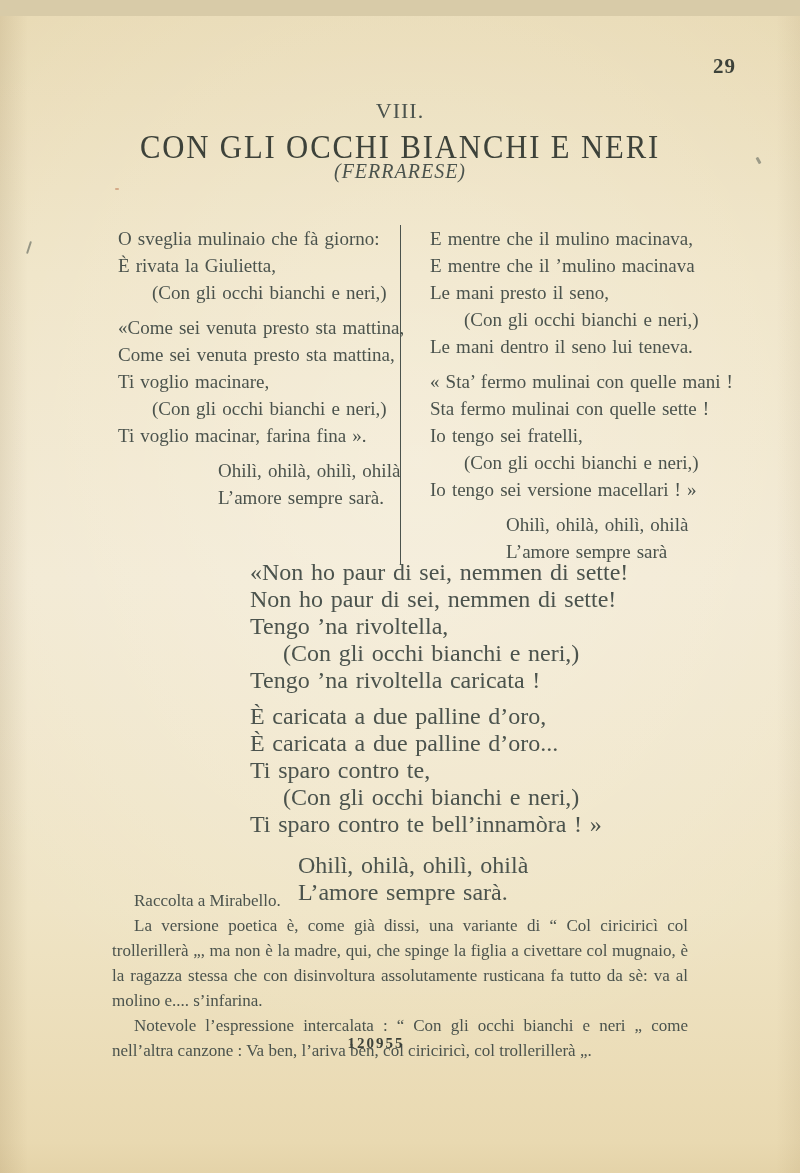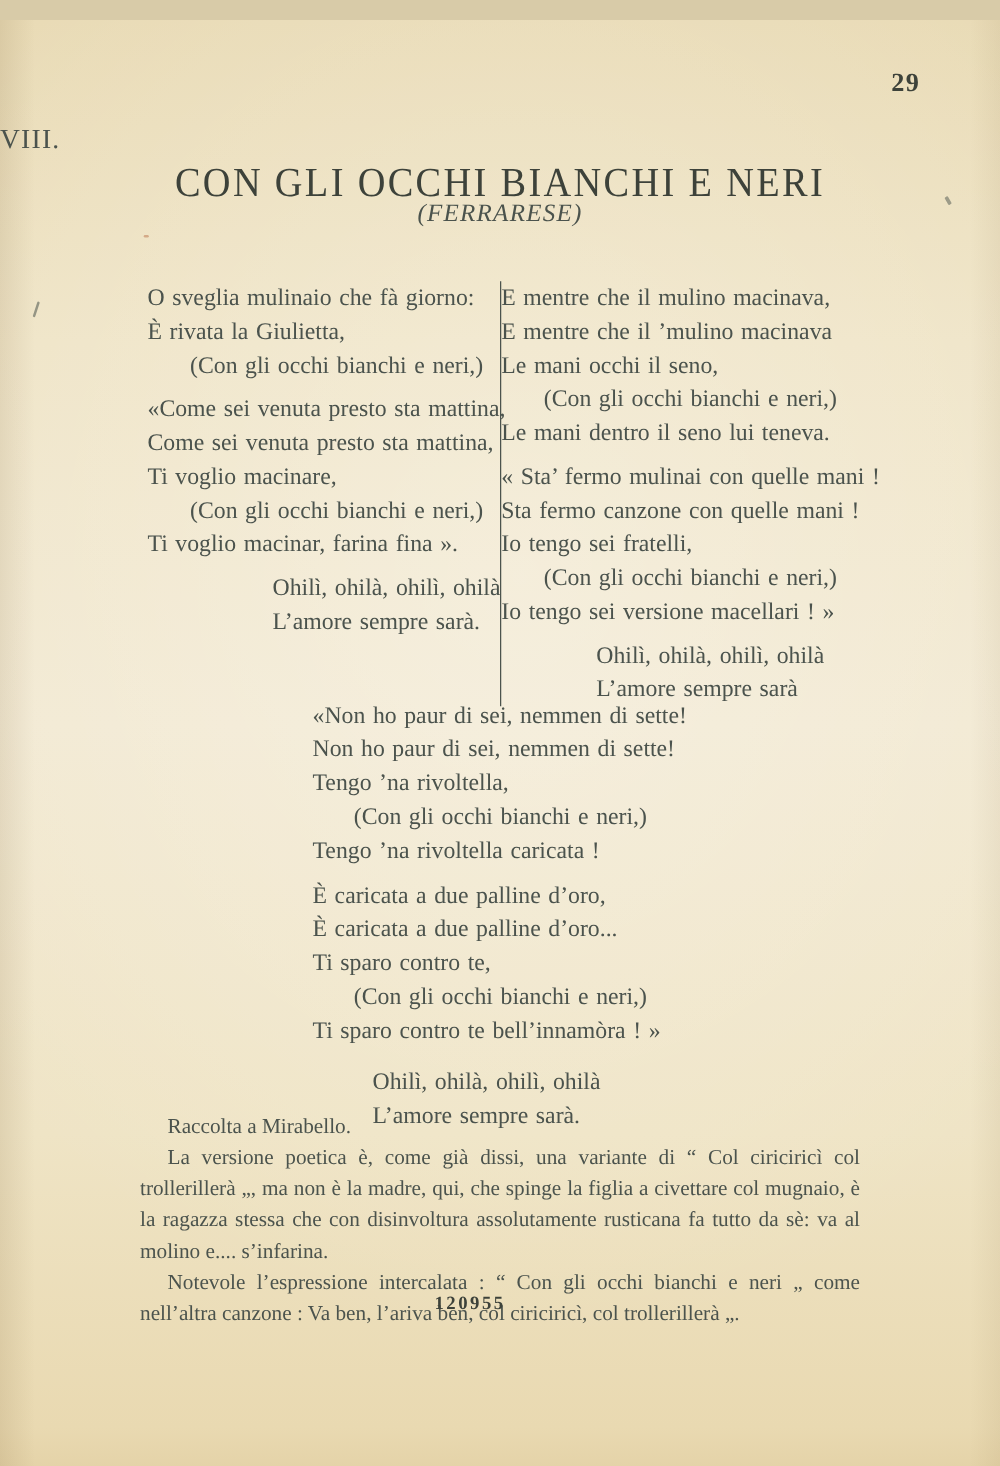--- a/index.html
+++ b/index.html
@@ -11,42 +11,42 @@
     font-family:Liberation Serif, serif;
     color:var(--ink,#4b534d);
     background:
       radial-gradient(115% 85% at 52% 38%, rgba(255,255,255,0.28), rgba(255,255,255,0) 62%),
       linear-gradient(to right, rgba(110,80,35,0.12), rgba(110,80,35,0) 3.5%, rgba(110,80,35,0) 97%, rgba(110,80,35,0.07) 100%),
       linear-gradient(to bottom, #e9dbb6 0%, #efe4c6 22%, #f2e9d2 48%, #efe4c5 76%, #e9d9b1 96%, #e2d0a4 100%);
   }
   
   .page-number{position:absolute;top:38px;right:64px;font-size:21px;font-weight:bold;
     color:var(--ink-dark,#3d423a);letter-spacing:1px;}
-  .section-number{position:absolute;top:82px;left:0;width:800px;
+  .section-number{position:absolute;top:82px;left:0;width:800px;text-align:center;
     font-size:22px;letter-spacing:1px;color:var(--ink,#4b534d);}
   .title{position:absolute;top:113px;left:0;width:800px;margin:0;text-align:center;
     font-size:33px;font-weight:normal;letter-spacing:2px;white-space:nowrap;
     transform:scaleX(0.93);transform-origin:50% 50%;
     color:var(--ink-dark,#3d423a);}
   .subtitle{position:absolute;top:144px;left:0;width:800px;text-align:center;
     font-size:20px;font-style:italic;letter-spacing:1px;color:var(--ink,#4b534d);}
   
   .columns{position:absolute;top:209px;left:118px;width:576px;display:flex;}
   .col{font-size:19px;line-height:27px;word-spacing:0.07em;}
   .col.left{width:276px;padding-right:6px;}
-  .col.right{width:280px;padding-left:0;border-left:1.5px solid var(--ink,#4b534d);}
+  .col.right{width:280px;padding-left:29px;border-left:1.5px solid var(--ink,#4b534d);}
   .stanza{margin:0 0 8px 0;}
   .refrain{margin-top:1px;}
   .col.left  .refrain{margin-left:100px;}
   .col.right .refrain{margin-left:76px;}
   .vline{white-space:nowrap;}
   .vline.ind{padding-left:34px;}
   
   .center-block{position:absolute;top:543px;left:250px;width:360px;
-    font-size:19px;line-height:27px;word-spacing:0.07em;}
+    font-size:24px;line-height:27px;word-spacing:0.07em;}
   .center-block .stanza{margin:0 0 9px 0;}
   .center-block .vline.ind{padding-left:33px;}
   .center-block .refrain{margin-left:48px;margin-top:14px;}
   
   .footnotes{position:absolute;top:872px;left:112px;width:576px;
     font-size:17px;line-height:25px;text-align:justify;}
   .footnotes p{margin:0;text-indent:22px;}
   
   .plate{position:absolute;top:1019px;left:106px;width:540px;text-align:center;
     font-size:15px;font-weight:bold;letter-spacing:2px;color:var(--ink-dark,#3d423a);}
@@ -82,27 +82,27 @@
         </div>
         <div class="refrain">
           <div class="vline">Ohilì, ohilà, ohilì, ohilà</div>
           <div class="vline">L’amore sempre sarà.</div>
         </div>
       </div>
     <div class="col right">
         <div class="stanza">
           <div class="vline">E mentre che il mulino macinava,</div>
           <div class="vline">E mentre che il ’mulino macinava</div>
-          <div class="vline">Le mani occhi il seno,</div>
+          <div class="vline">Le mani presto il seno,</div>
           <div class="vline ind">(Con gli occhi bianchi e neri,)</div>
           <div class="vline">Le mani dentro il seno lui teneva.</div>
         </div>
         <div class="stanza">
           <div class="vline">« Sta’ fermo mulinai con quelle mani !</div>
-          <div class="vline">Sta fermo canzone con quelle mani !</div>
+          <div class="vline">Sta fermo mulinai con quelle sette !</div>
           <div class="vline">Io tengo sei fratelli,</div>
           <div class="vline ind">(Con gli occhi bianchi e neri,)</div>
           <div class="vline">Io tengo sei versione macellari ! »</div>
         </div>
         <div class="refrain">
           <div class="vline">Ohilì, ohilà, ohilì, ohilà</div>
           <div class="vline">L’amore sempre sarà</div>
         </div>
       </div>
   </div>

